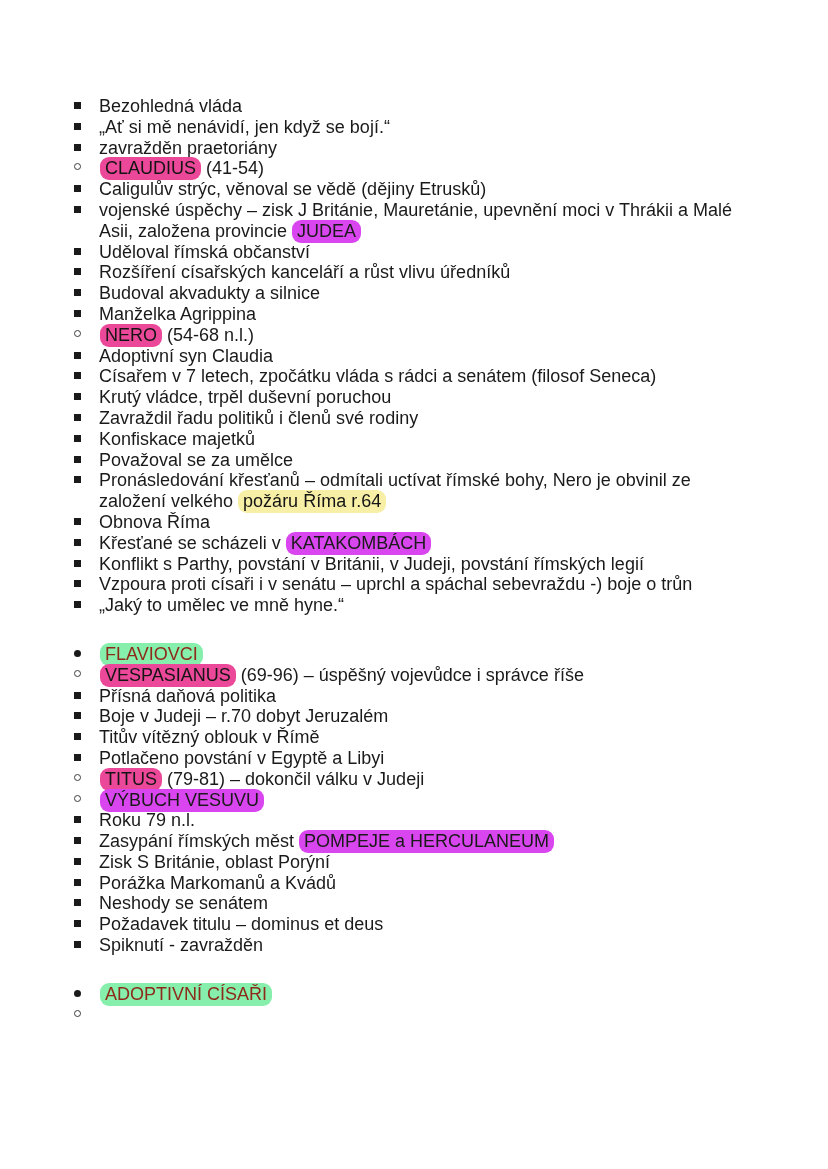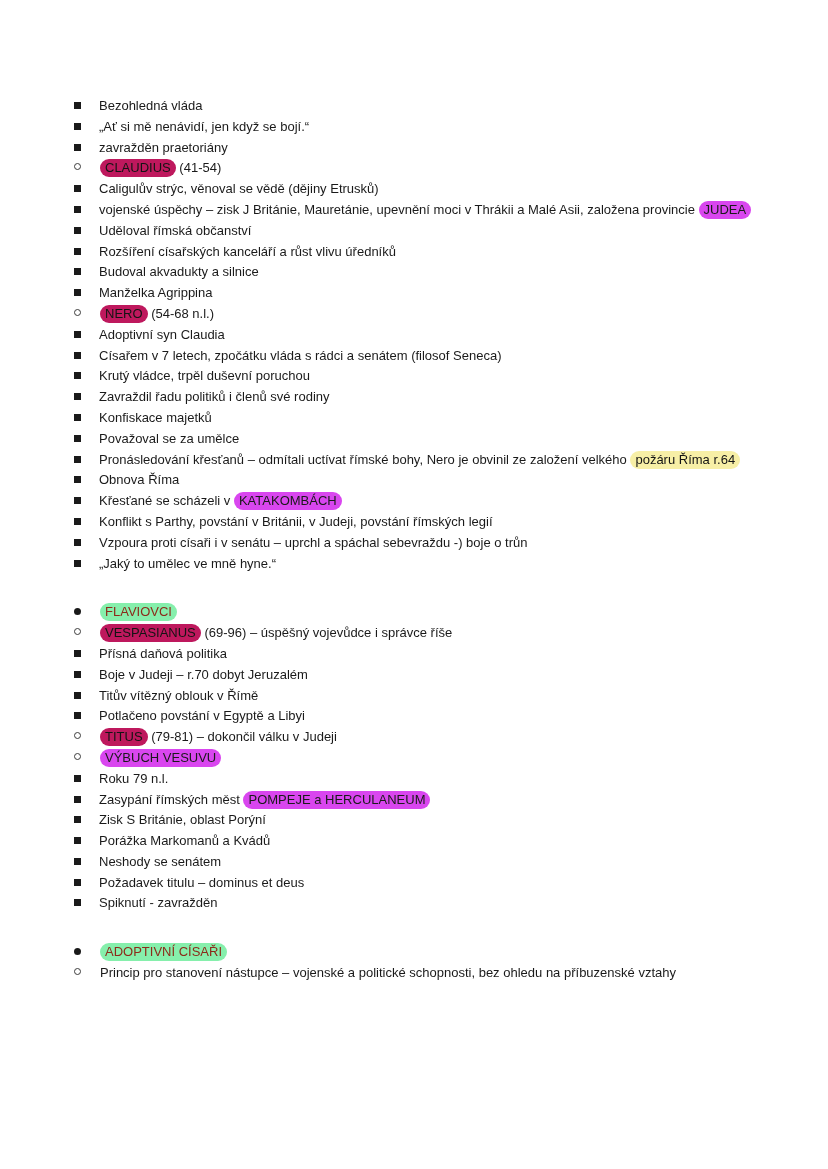--- a/index.html
+++ b/index.html
@@ -32,21 +32,21 @@
 
   
   ul.lvl {
     list-style: none;
     margin: 0;
     padding: 0;
   }
 
   li.item {
     position: relative;
-    font-size: 13px;
+    font-size: 18px;
     line-height: 20.8px;
     margin: 0;
     padding: 0 0 0 28px;
   }
 
   li.item > .bullet {
     position: absolute;
     left: 0;
     top: 0;
     width: 20px;
@@ -97,21 +97,21 @@
 
   .l3 > li.item { padding-left: 27px; }
 
   
   .hl {
     border-radius: 9px;
     padding: 1px 5px 2px 5px;
     box-decoration-break: clone;
     -webkit-box-decoration-break: clone;
   }
-  .hl-orange { background: #be185d; color: #141414; }
+  .hl-orange { background: #ec4899; color: #141414; }
   .hl-yellow { background: #f7efa6; color: #141414; }
   .hl-salmon { background: #86efac; color: #8c2b1a; }
   .hl-pink   { background: #d946ef; color: #1a1a1a; }
 
   .plain { color: #1a1a1a; }
 
   
   .group-gap { height: 28px; }
 </style>
 </head>
@@ -307,18 +307,17 @@
 
     <ul class="lvl l1">
       <li class="item">
         <span class="bullet"></span>
         <span class="hl hl-salmon">ADOPTIVNÍ CÍSAŘI</span>
       </li>
     </ul>
     <ul class="lvl l2">
       <li class="item">
         <span class="bullet"></span>
-        <span>Princip pro stanovení nástupce – vojenské a politické schopnosti, bez ohledu na příbuzenské vztahy</span>
       </li>
     </ul>
 
   </div>
 </div>
 
 </body></html>

